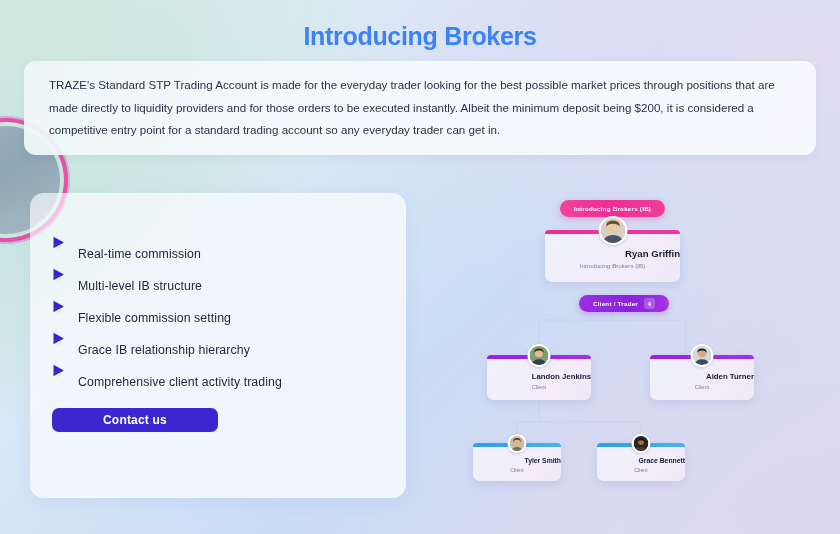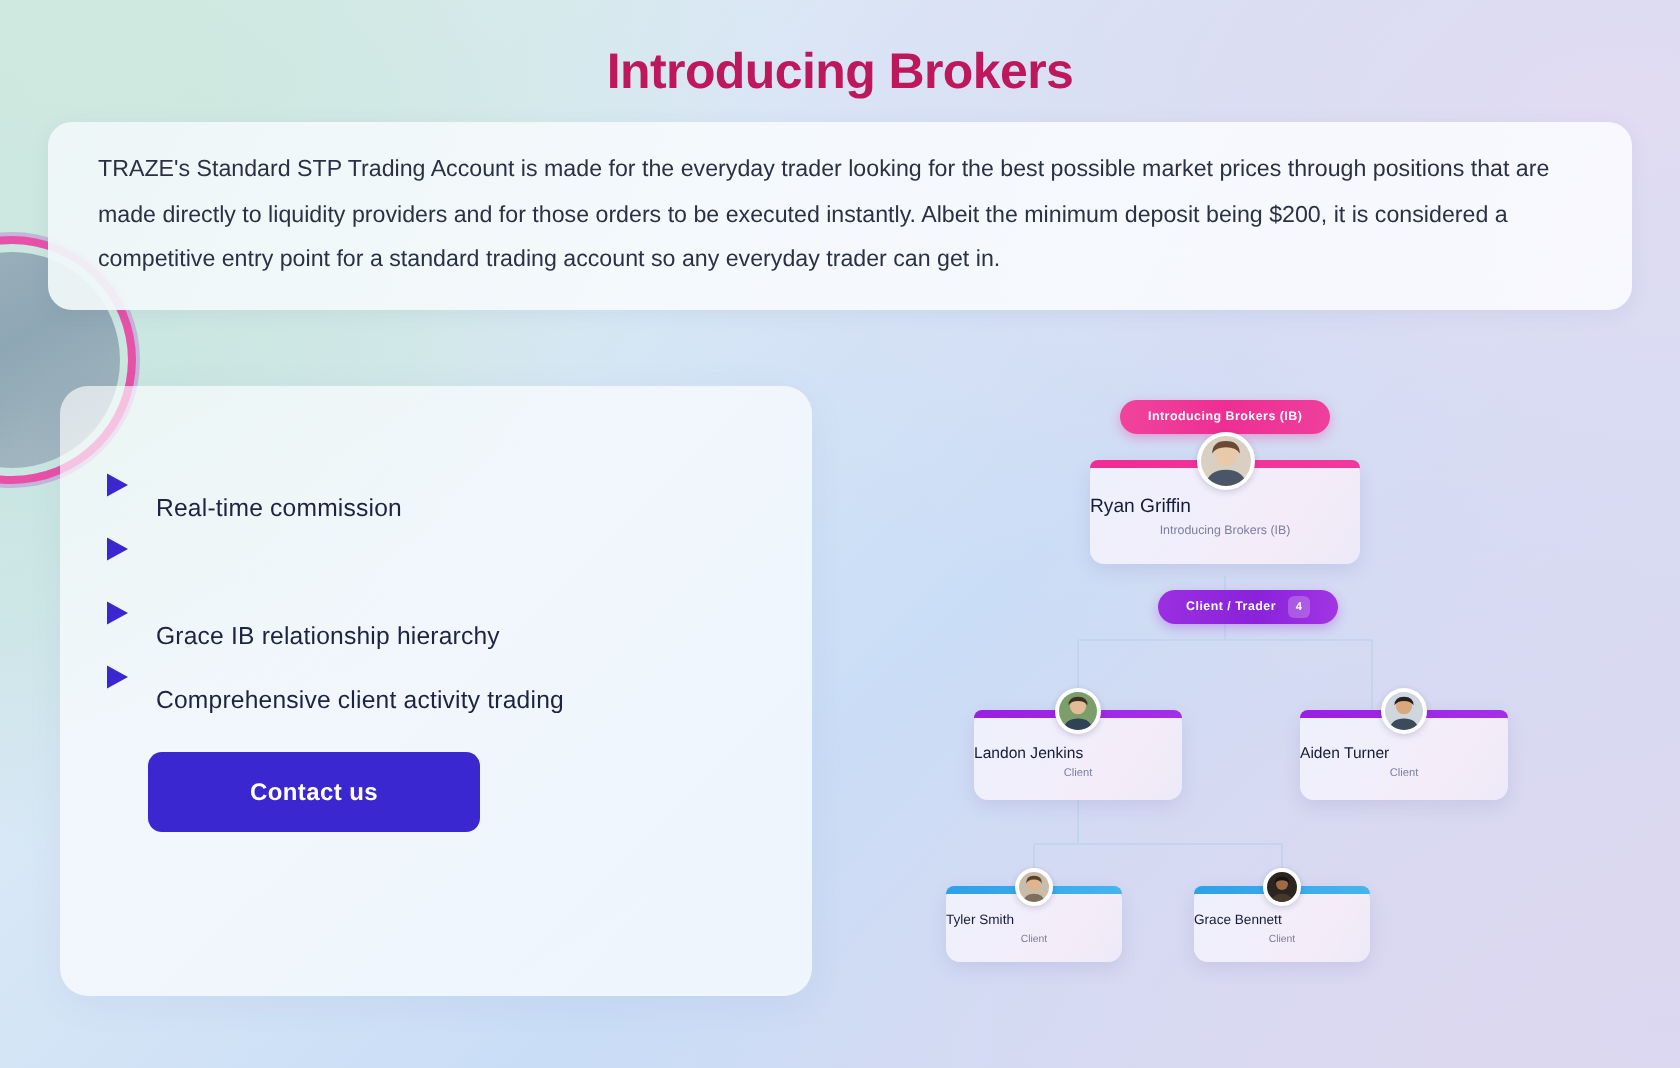--- a/index.html
+++ b/index.html
@@ -48,21 +48,21 @@
 
   
   .page-title {
     position: absolute;
     top: 22px;
     left: 0; right: 0;
     text-align: center;
     font-size: 25px;
     font-weight: 700;
     letter-spacing: -0.3px;
-    color: #be185d;
+    color: #3b82f6;
     z-index: 5;
   }
 
   
   .intro-card {
     position: absolute;
     left: 24px;
     top: 61px;
     width: 792px;
     height: 94px;
@@ -113,23 +113,22 @@
   .feature-label {
     font-size: 12.3px;
     color: #1d2340;
     font-weight: 400;
     letter-spacing: .1px;
     margin-top: 24px;
   }
 
   .contact-btn {
     margin-top: 22px;
-    margin-left: 22px;
     width: 166px;
-    height: 40px;
+    height: 24px;
     border: none;
     border-radius: 7px;
     background: #3a27cf;
     color: #ffffff;
     font-family: "Liberation Sans", sans-serif;
     font-size: 12px;
     font-weight: 700;
     letter-spacing: .2px;
     cursor: pointer;
     display: flex;
@@ -217,22 +216,22 @@
     border-radius: 50%;
     background: #ffffff;
     overflow: hidden;
     box-shadow: 0 1px 3px rgba(40,40,90,.2);
   }
   .node-avatar svg { display: block; width: 100%; height: 100%; }
 
   .node-name {
     position: absolute;
     left: 0; right: 0;
-    text-align: left;
-    font-weight: 400;
+    text-align: right;
+    font-weight: 700;
     color: #161c36;
   }
   .node-role {
     position: absolute;
     left: 0; right: 0;
     text-align: center;
     color: #7b7fa0;
   }
 
   
@@ -276,20 +275,27 @@
     <li class="feature-item">
       <svg class="bullet-icon" viewBox="0 0 13 13">
           <path d="M1.5 0.7 L12 6.5 L1.5 12.3 Z" fill="#3a27cf"></path>
         </svg>
       <span class="feature-label">Real-time commission</span>
     </li>
     <li class="feature-item">
       <svg class="bullet-icon" viewBox="0 0 13 13">
           <path d="M1.5 0.7 L12 6.5 L1.5 12.3 Z" fill="#3a27cf"></path>
         </svg>
+      <span class="feature-label">Multi-level IB structure</span>
+    </li>
+    <li class="feature-item">
+      <svg class="bullet-icon" viewBox="0 0 13 13">
+          <path d="M1.5 0.7 L12 6.5 L1.5 12.3 Z" fill="#3a27cf"></path>
+        </svg>
+      <span class="feature-label">Flexible commission setting</span>
     </li>
     <li class="feature-item">
       <svg class="bullet-icon" viewBox="0 0 13 13">
           <path d="M1.5 0.7 L12 6.5 L1.5 12.3 Z" fill="#3a27cf"></path>
         </svg>
       <span class="feature-label">Grace IB relationship hierarchy</span>
     </li>
     <li class="feature-item">
       <svg class="bullet-icon" viewBox="0 0 13 13">
           <path d="M1.5 0.7 L12 6.5 L1.5 12.3 Z" fill="#3a27cf"></path>

